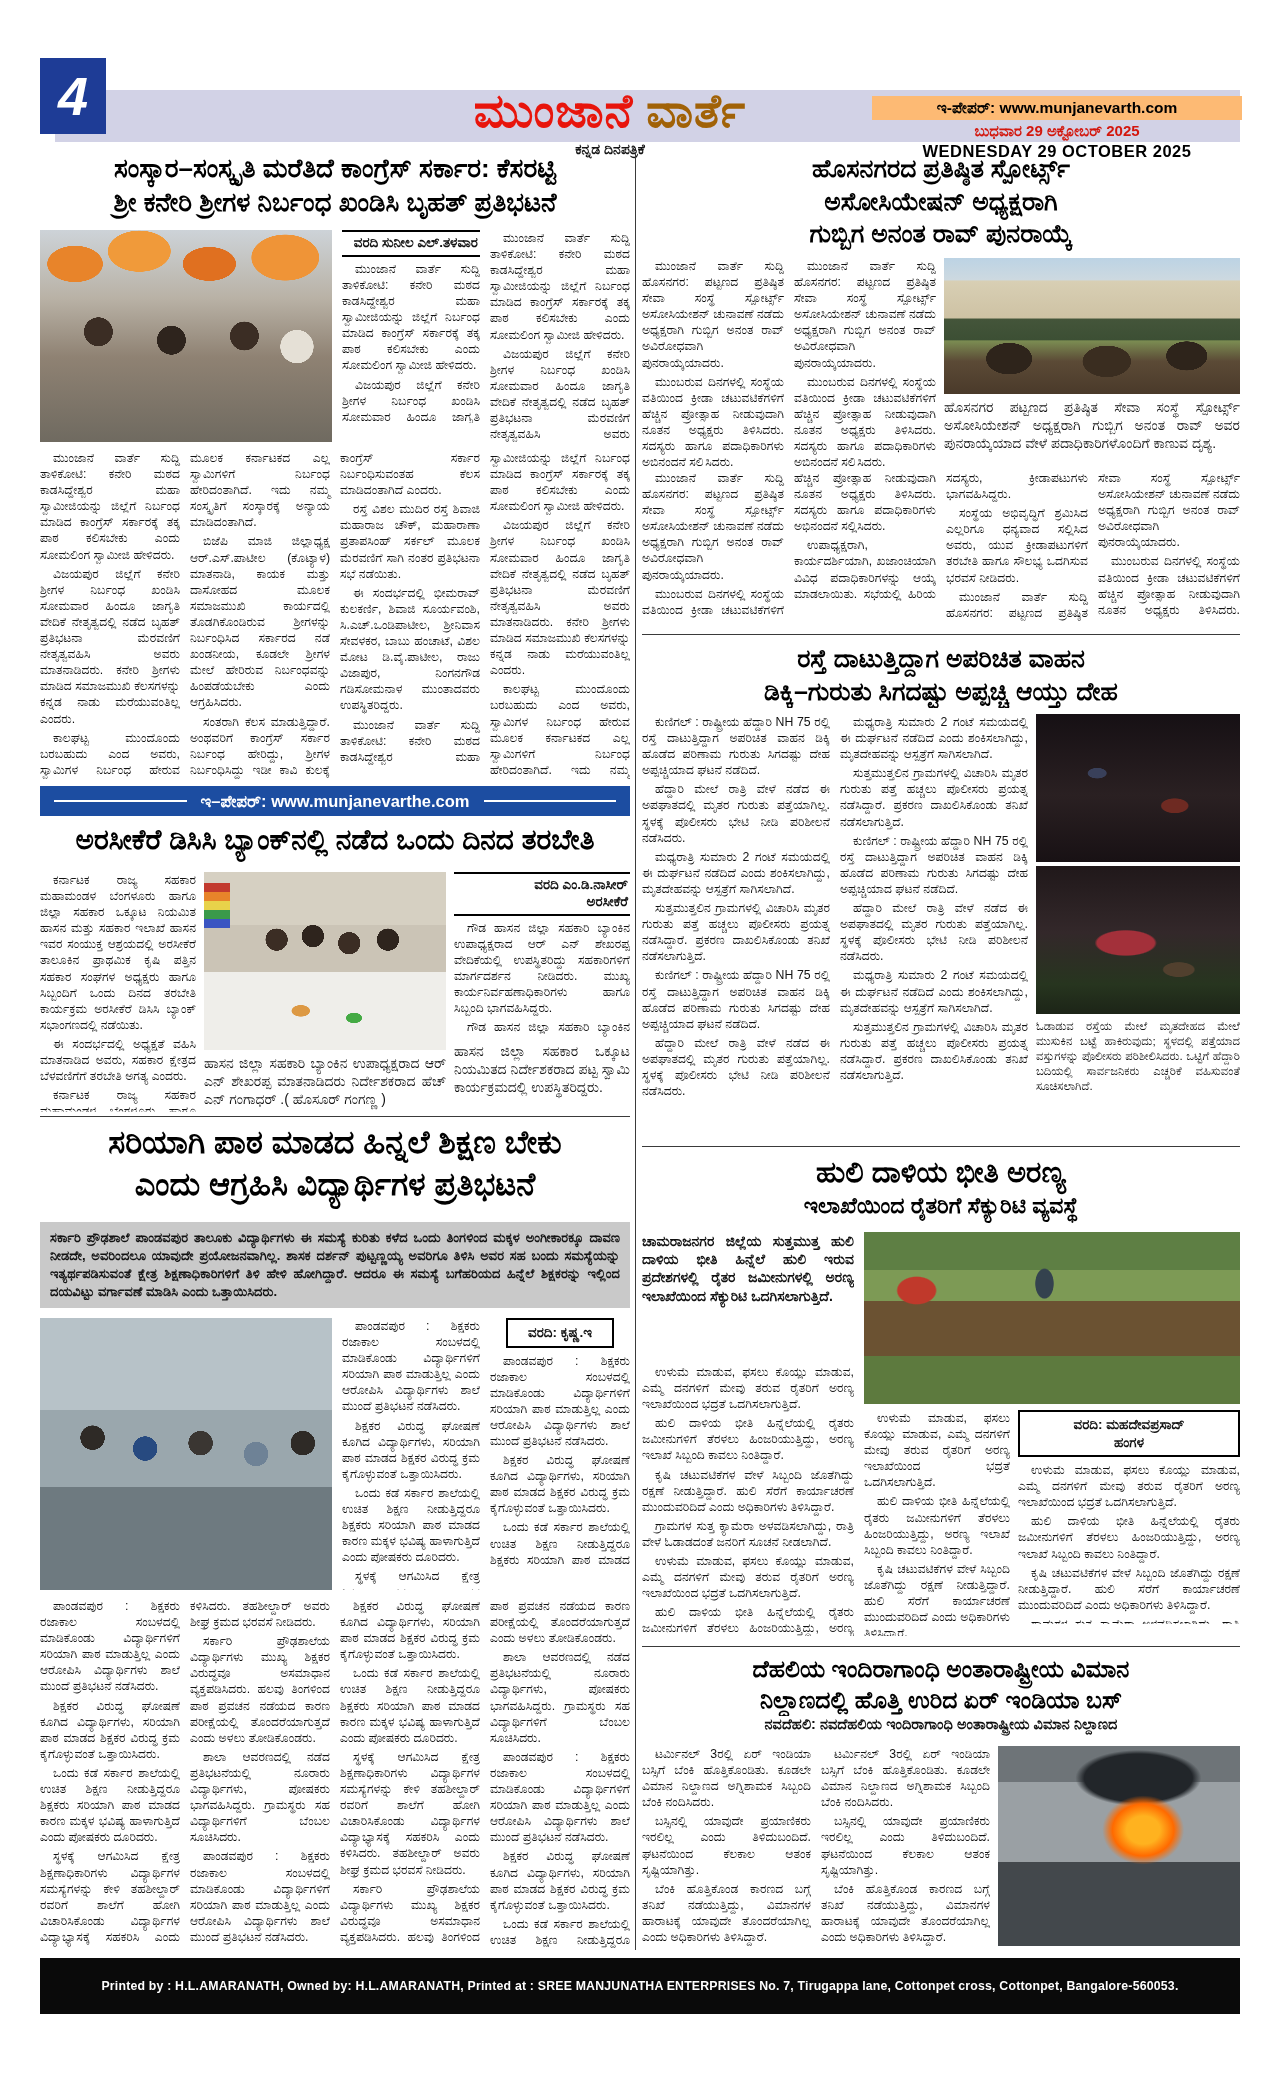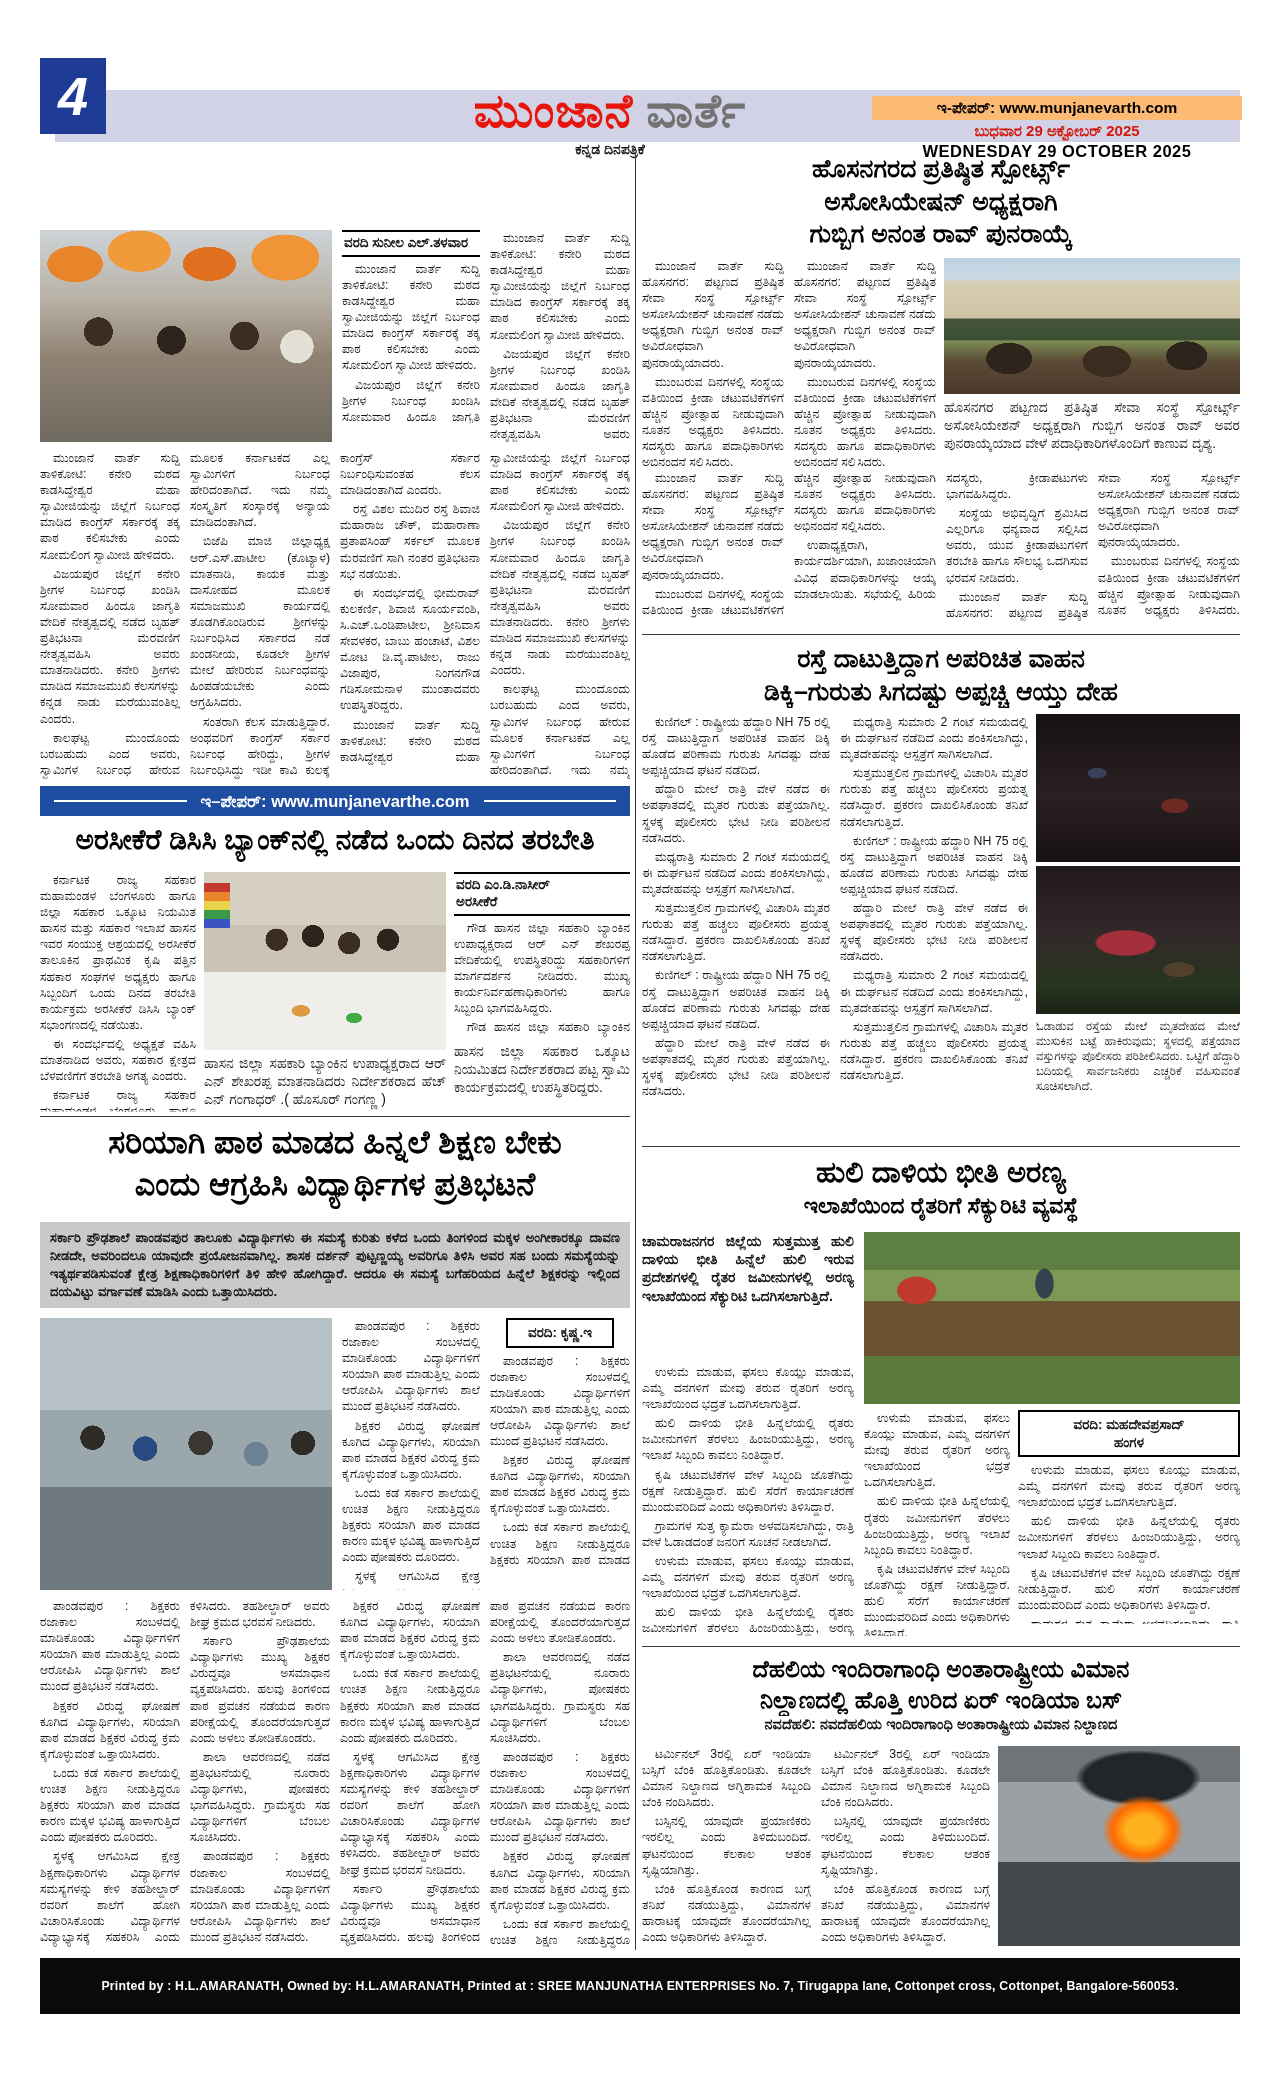--- a/index.html
+++ b/index.html
@@ -6,34 +6,34 @@
   .page{position:relative;width:1275px;height:2100px;background:#ffffff;
         font-family:"Liberation Sans","DejaVu Sans",sans-serif;color:#111;overflow:hidden;margin:0 auto;}
   .abs{position:absolute;}
   
   .mast-band{background:#d2d2e6;}
   .pagenum{background:#1e3c96;color:#fff;display:flex;align-items:center;justify-content:center;
            font-size:54px;font-weight:bold;font-style:italic;}
   .mast-title{text-align:center;font-weight:bold;font-size:47px;line-height:1;letter-spacing:1px;
               font-family:"Liberation Serif","DejaVu Serif",serif;}
   .t-red{color:#e8150c;}
-  .t-black{color:#737373;}
+  .t-black{color:#a16207;}
   .mast-sub{text-align:center;font-weight:bold;font-size:14px;color:#151515;}
   .epaper-box{background:#fdba74;text-align:center;font-weight:bold;font-size:15.5px;line-height:24px;color:#000;}
   .kn-date{text-align:center;font-weight:bold;font-size:15px;color:#d3170d;}
   .en-date{text-align:center;font-weight:bold;font-size:16.5px;color:#000;letter-spacing:.5px;}
   
   .hl{font-weight:bold;color:#000;text-align:center;line-height:1.3;overflow:hidden;}
   .body-text p{font-size:12.3px;line-height:1.31;text-align:justify;margin:0 0 3px 0;text-indent:13px;}
   .body-text{overflow:hidden;}
   .cols2{column-count:2;column-gap:10px;}
   .cols4{column-count:4;column-gap:10px;}
   .caption{font-size:14px;line-height:1.3;text-align:justify;overflow:hidden;}
   .caption-b{font-weight:bold;}
-  .byline{text-align:left;font-weight:bold;font-size:13.5px;line-height:1.25;
+  .byline{text-align:right;font-weight:bold;font-size:13.5px;line-height:1.25;
           border-top:2px solid #000;border-bottom:2px solid #000;padding:3px 2px;}
   .byline-box{border:2px solid #000;text-align:center;font-weight:bold;font-size:13.5px;
               line-height:1.3;padding:4px 4px;background:#fff;}
   .lead-gray{background:#c9c9c9;font-weight:bold;font-size:13px;line-height:1.38;text-align:justify;
              padding:7px 10px;overflow:hidden;box-sizing:border-box;}
   .lead-line{text-align:center;font-weight:bold;font-size:14.5px;overflow:hidden;}
   
   .vrule{background:#3a3a3a;width:1px;}
   .hrule{background:#3a3a3a;height:1px;}
   
@@ -107,20 +107,24 @@
     <span class="t-black">ವಾರ್ತೆ</span>
   </div>
   <div class="abs mast-sub" style="left:330px;top:141px;width:560px;">ಕನ್ನಡ ದಿನಪತ್ರಿಕೆ</div>
   <div class="abs epaper-box" style="left:872px;top:96px;width:370px;height:24px;">ಇ-ಪೇಪರ್: www.munjanevarth.com</div>
   <div class="abs kn-date" style="left:872px;top:122px;width:370px;">ಬುಧವಾರ 29 ಅಕ್ಟೋಬರ್ 2025</div>
   <div class="abs en-date" style="left:872px;top:142px;width:370px;">WEDNESDAY 29 OCTOBER 2025</div>
 
   <div class="abs vrule" style="left:635px;top:152px;height:1798px;"></div>
 
   <div class="abs" style="left:40px;top:152px;width:590px;height:630px;">
+    <div class="hl" style="font-size:26px;height:72px;">
+      <div>ಸಂಸ್ಕಾರ–ಸಂಸ್ಕೃತಿ ಮರೆತಿದೆ ಕಾಂಗ್ರೆಸ್ ಸರ್ಕಾರ: ಕೆಸರಟ್ಟಿ</div>
+      <div>ಶ್ರೀ ಕನೇರಿ ಶ್ರೀಗಳ ನಿರ್ಬಂಧ ಖಂಡಿಸಿ ಬೃಹತ್ ಪ್ರತಿಭಟನೆ</div>
+    </div>
     <div class="abs photo ph-protest" style="left:0;top:78px;width:292px;height:212px;"></div>
     <div class="abs" style="left:302px;top:78px;width:138px;height:212px;">
       <div class="byline">ವರದಿ ಸುನೀಲ ಎಲ್.ತಳವಾರ</div>
       <div class="body-text" style="height:162px;margin-top:4px;">
           <p>ಮುಂಜಾನೆ ವಾರ್ತೆ ಸುದ್ದಿ ತಾಳಿಕೋಟಿ: ಕನೇರಿ ಮಠದ ಕಾಡಸಿದ್ದೇಶ್ವರ ಮಹಾ ಸ್ವಾಮೀಜಿಯನ್ನು ಜಿಲ್ಲೆಗೆ ನಿರ್ಬಂಧ ಮಾಡಿದ ಕಾಂಗ್ರೆಸ್ ಸರ್ಕಾರಕ್ಕೆ ತಕ್ಕ ಪಾಠ ಕಲಿಸಬೇಕು ಎಂದು ಸೋಮಲಿಂಗ ಸ್ವಾಮೀಜಿ ಹೇಳಿದರು.</p>
           <p>ವಿಜಯಪುರ ಜಿಲ್ಲೆಗೆ ಕನೇರಿ ಶ್ರೀಗಳ ನಿರ್ಬಂಧ ಖಂಡಿಸಿ ಸೋಮವಾರ ಹಿಂದೂ ಜಾಗೃತಿ ವೇದಿಕೆ ನೇತೃತ್ವದಲ್ಲಿ ನಡೆದ ಬೃಹತ್ ಪ್ರತಿಭಟನಾ ಮೆರವಣಿಗೆ ನೇತೃತ್ವವಹಿಸಿ ಅವರು ಮಾತನಾಡಿದರು. ಕನೇರಿ ಶ್ರೀಗಳು ಮಾಡಿದ ಸಮಾಜಮುಖಿ ಕೆಲಸಗಳನ್ನು ಕನ್ನಡ ನಾಡು ಮರೆಯುವಂತಿಲ್ಲ ಎಂದರು.</p>
         </div>
     </div>
     <div class="abs body-text" style="left:450px;top:78px;width:140px;height:212px;">
         <p>ಮುಂಜಾನೆ ವಾರ್ತೆ ಸುದ್ದಿ ತಾಳಿಕೋಟಿ: ಕನೇರಿ ಮಠದ ಕಾಡಸಿದ್ದೇಶ್ವರ ಮಹಾ ಸ್ವಾಮೀಜಿಯನ್ನು ಜಿಲ್ಲೆಗೆ ನಿರ್ಬಂಧ ಮಾಡಿದ ಕಾಂಗ್ರೆಸ್ ಸರ್ಕಾರಕ್ಕೆ ತಕ್ಕ ಪಾಠ ಕಲಿಸಬೇಕು ಎಂದು ಸೋಮಲಿಂಗ ಸ್ವಾಮೀಜಿ ಹೇಳಿದರು.</p>

